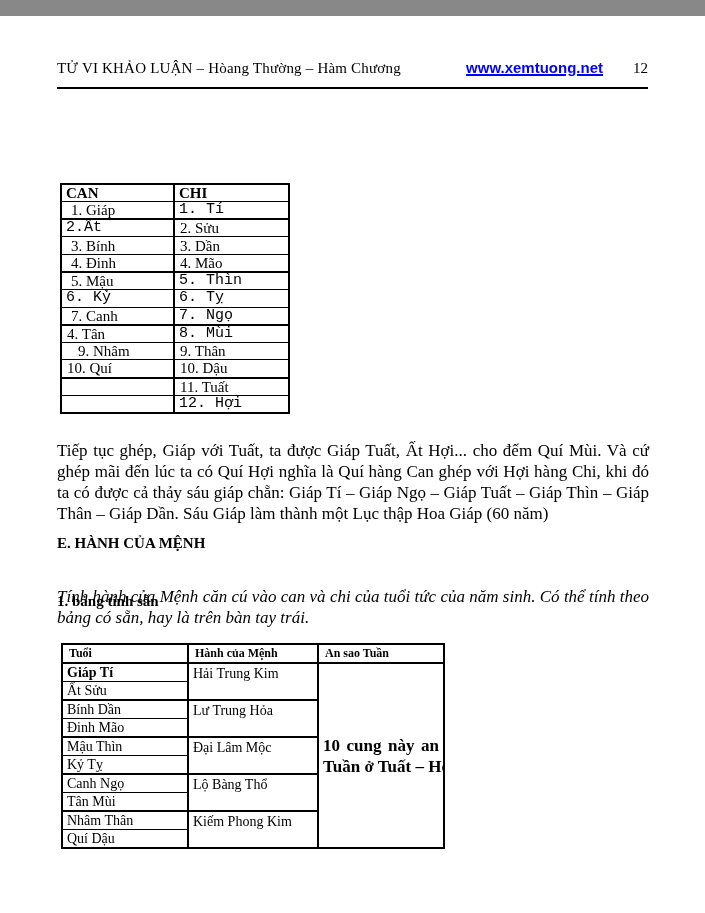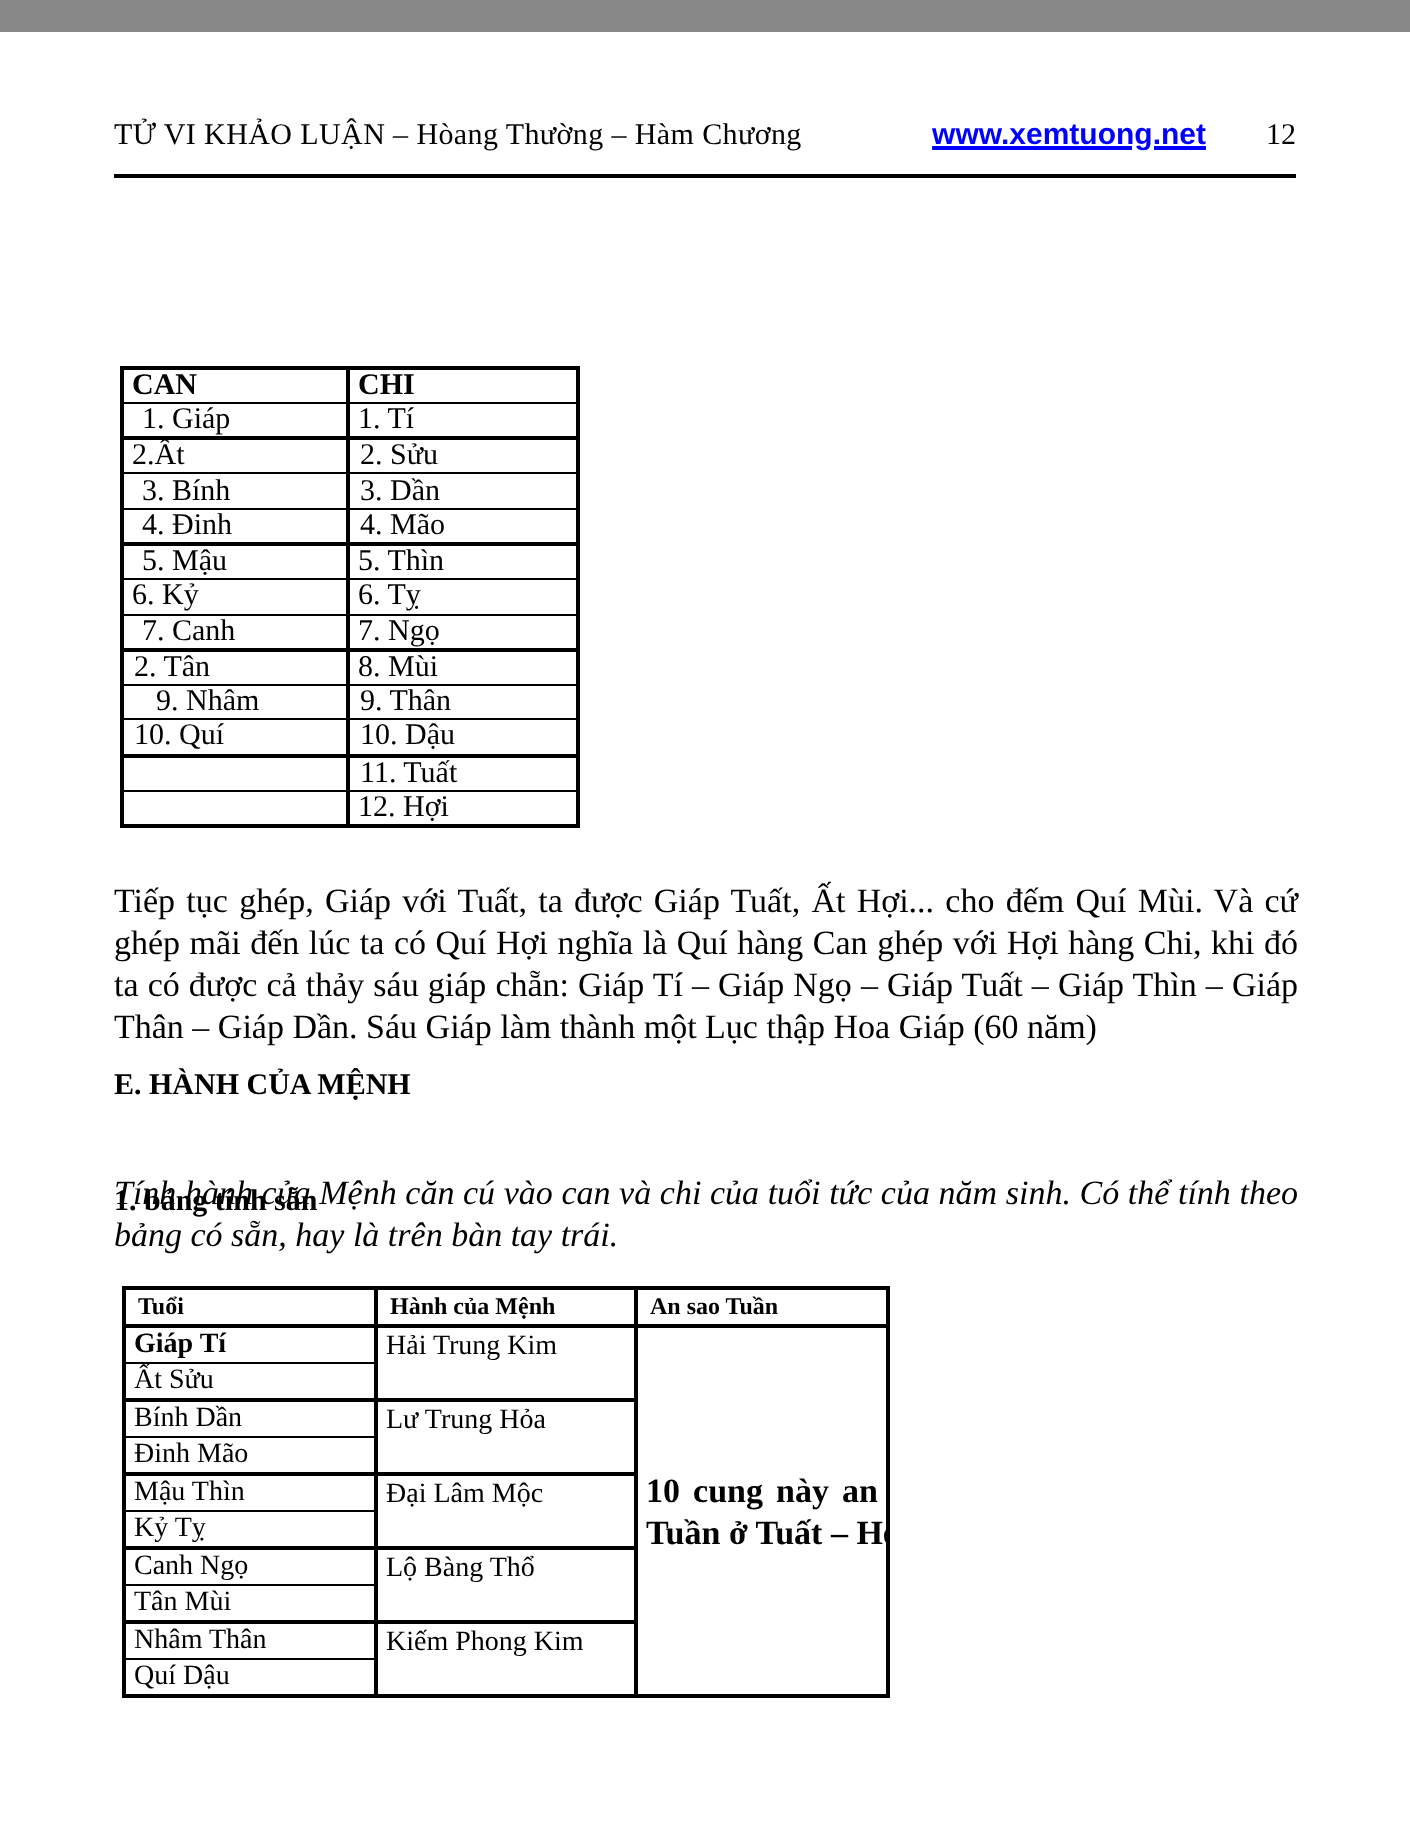--- a/index.html
+++ b/index.html
@@ -24,21 +24,21 @@
   table { border-collapse:collapse; table-layout:fixed; }
   td, th { border:1px solid #000; overflow:hidden; white-space:nowrap; }
 
   
   .t1 { position:absolute; left:60px; top:167px; width:228px; border:2px solid #000; }
   .t1 th, .t1 td { height:17.6px; font-size:15px; line-height:16px;
                    padding:0 4px; text-align:left; vertical-align:middle; }
   .t1 th { font-weight:bold; }
   .t1 .c2 { border-left:2px solid #000; }
   .t1 tr.thick td { border-bottom-width:2px; }
-  .a-c  { text-align:right; }
+  .a-c  { text-align:right;font-family:Liberation Mono, monospace; }
   .a-l0 { padding-left:5px !important; }
   .a-l1 { padding-left:9px !important; }
   .a-l2 { padding-left:16px !important; }
 
   
   .para { position:absolute; left:57px; width:592px; font-size:17px;
           line-height:21px; text-align:justify; }
   .p1 { top:424px; }
   .hE { position:absolute; left:57px; top:519px; font-size:15px; font-weight:bold; }
   .p2 { top:570px;font-style:italic; }
@@ -102,21 +102,21 @@
     </tr>
     <tr>
       <td class="a-c">6. Kỷ</td>
       <td class="c2 a-c">6. Tỵ</td>
     </tr>
     <tr class="thick">
       <td class="a-l1">7. Canh</td>
       <td class="c2 a-c">7. Ngọ</td>
     </tr>
     <tr>
-      <td class="a-l0">2. Tân</td>
+      <td class="a-l0">4. Tân</td>
       <td class="c2 a-c">8. Mùi</td>
     </tr>
     <tr>
       <td class="a-l2">9. Nhâm</td>
       <td class="c2 a-l0">9. Thân</td>
     </tr>
     <tr class="thick">
       <td class="a-l0">10. Quí</td>
       <td class="c2 a-l0">10. Dậu</td>
     </tr>

